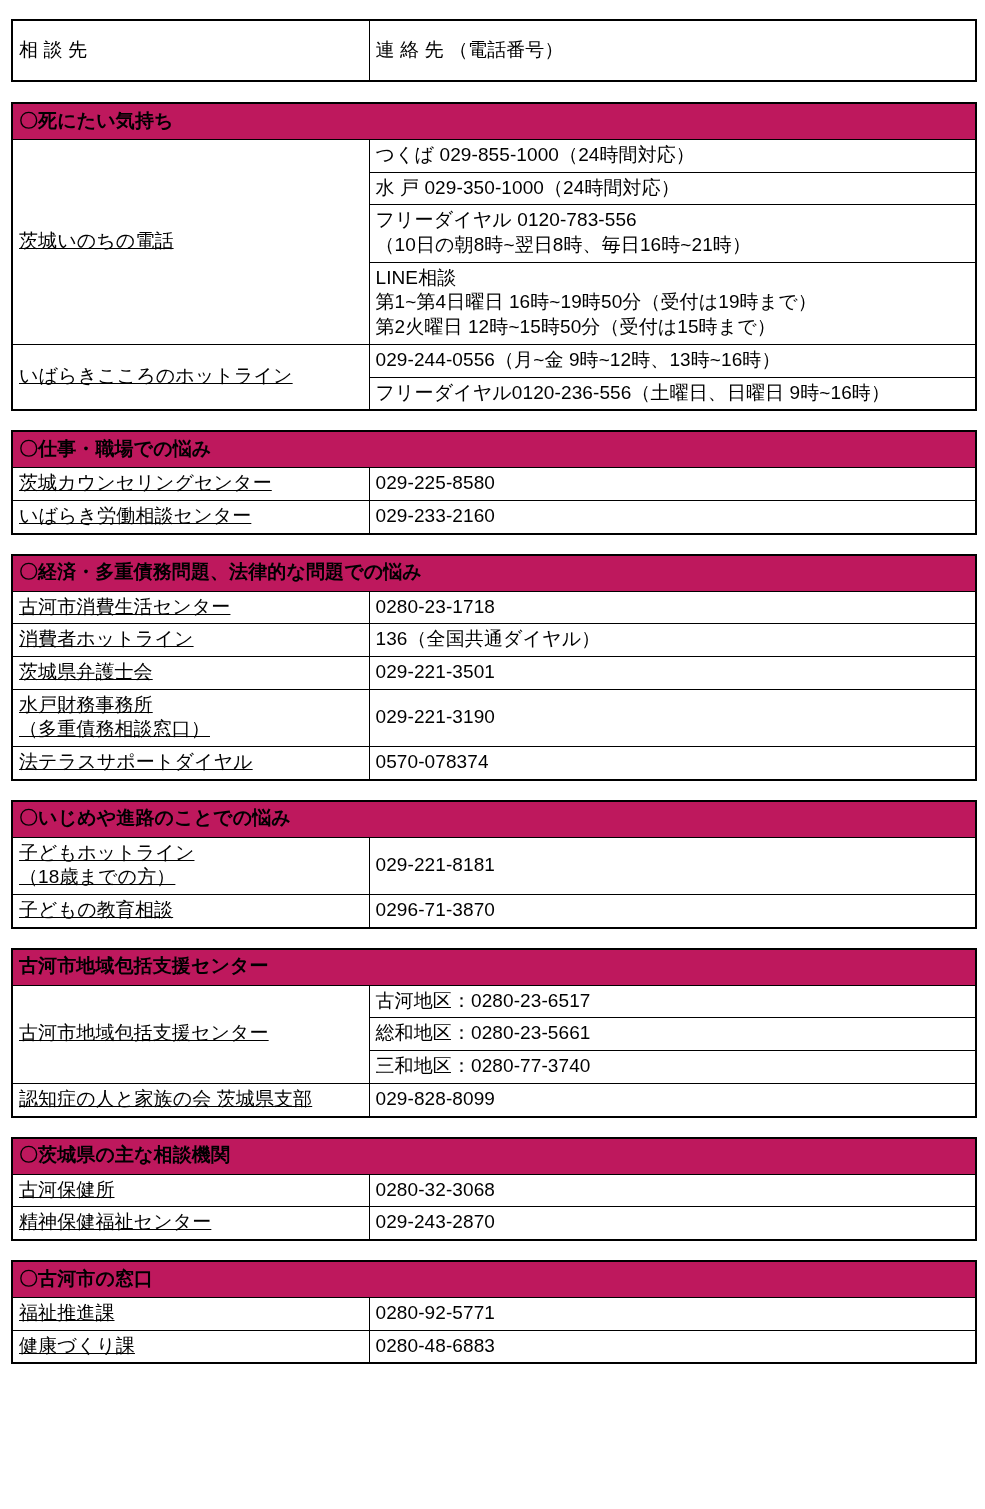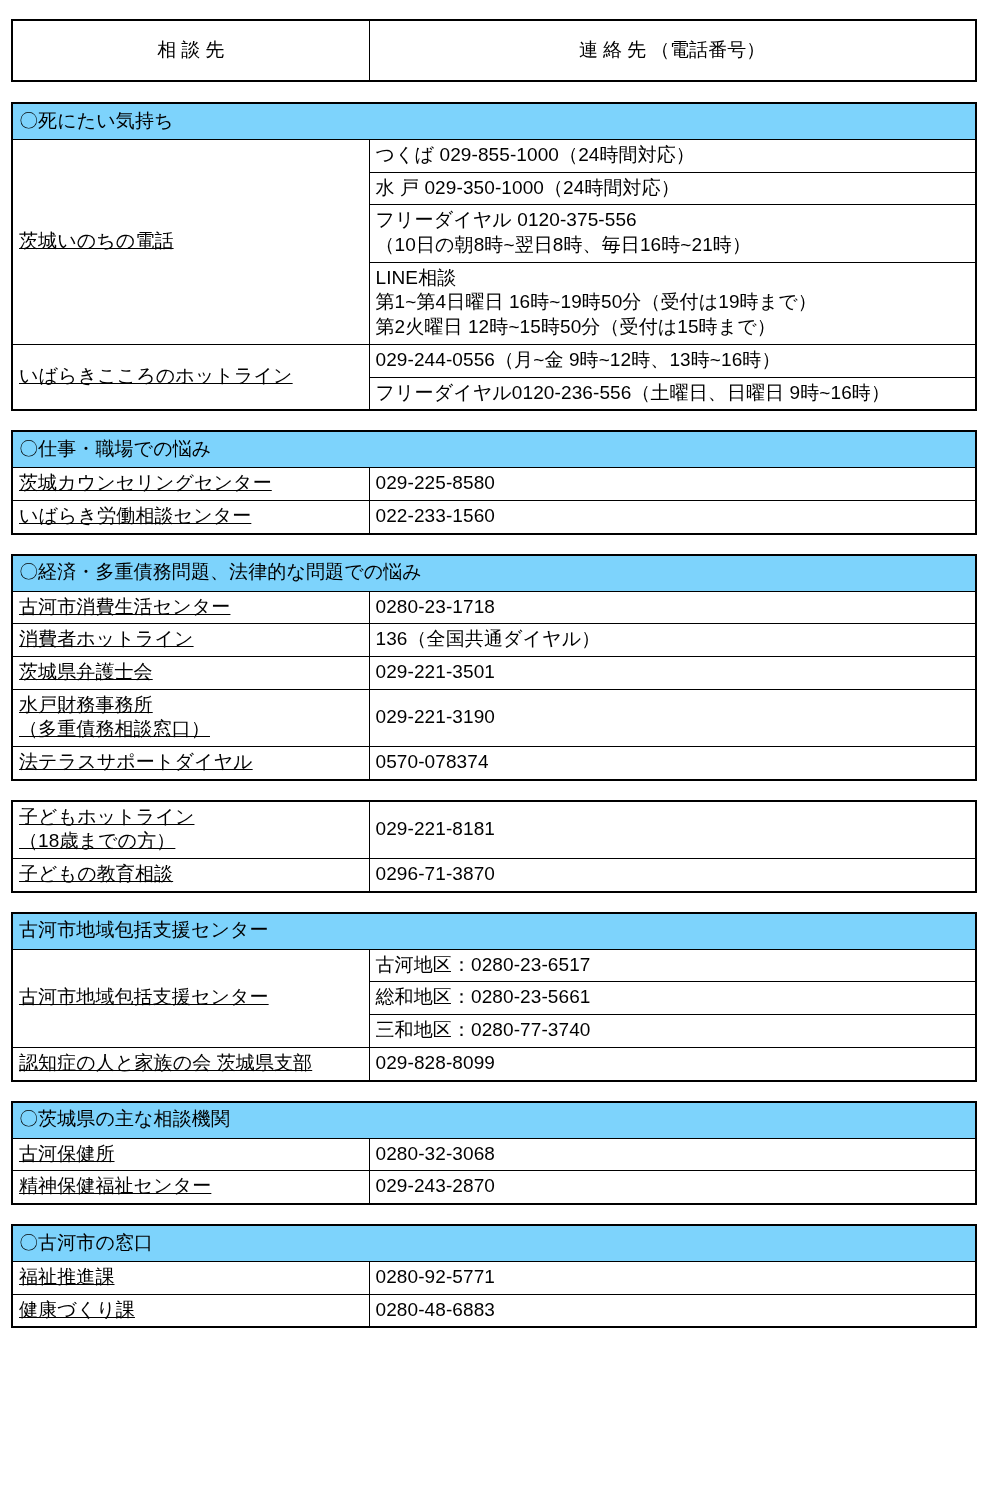--- a/index.html
+++ b/index.html
@@ -35,32 +35,31 @@
     line-height: 1.30;
     vertical-align: middle;
     letter-spacing: 0.1px;
     word-break: break-all;
   }
   col.c1 { width: 357px; }
   col.c2 { width: 607px; }
 
   
   .head-table td {
-    text-align: center;
+    text-align: left;
     font-size: 21px;
     letter-spacing: 3px;
     height: 52px;
     padding: 6px;
-    font-family: Liberation Serif, serif;
   }
 
   
   .band td {
-    background: #7dd3fc;
-    font-weight: normal;
+    background: #be185d;
+    font-weight: bold;
     font-size: 19.5px;
     letter-spacing: 0.2px;
     height: 28px;
     padding: 2px 6px 3px 7px;
   }
 
   .gap { height: 20px; }
   .gap-sm { height: 19px; }
   .cell-multi { white-space: pre-line; line-height: 1.32; }
 
@@ -97,21 +96,21 @@
             <td colspan="2">〇死にたい気持ち</td>
           </tr>
           <tr>
             <td class="namecell cell-multi" rowspan="4">茨城いのちの電話</td>
             <td class="telcell cell-multi">つくば 029-855-1000（24時間対応）</td>
           </tr>
           <tr>
             <td class="telcell cell-multi">水 戸 029-350-1000（24時間対応）</td>
           </tr>
           <tr>
-            <td class="telcell cell-multi">フリーダイヤル 0120-375-556
+            <td class="telcell cell-multi">フリーダイヤル 0120-783-556
 （10日の朝8時~翌日8時、毎日16時~21時）</td>
           </tr>
           <tr>
             <td class="telcell cell-multi">LINE相談
 第1~第4日曜日  16時~19時50分（受付は19時まで）
 第2火曜日     12時~15時50分（受付は15時まで）</td>
           </tr>
           <tr>
             <td class="namecell cell-multi" rowspan="2">いばらきこころのホットライン</td>
             <td class="telcell cell-multi">029-244-0556（月~金 9時~12時、13時~16時）</td>
@@ -130,21 +129,21 @@
         <tbody>
           <tr class="band">
             <td colspan="2">〇仕事・職場での悩み</td>
           </tr>
           <tr>
             <td class="namecell cell-multi" rowspan="1">茨城カウンセリングセンター</td>
             <td class="telcell cell-multi">029-225-8580</td>
           </tr>
           <tr>
             <td class="namecell cell-multi" rowspan="1">いばらき労働相談センター</td>
-            <td class="telcell cell-multi">022-233-1560</td>
+            <td class="telcell cell-multi">029-233-2160</td>
           </tr>
         </tbody>
       </table>
       <div class="gap-sm"></div>
       <table class="t">
         <colgroup>
           <col class="c1">
           <col class="c2">
         </colgroup>
         <tbody>
@@ -174,20 +173,23 @@
           </tr>
         </tbody>
       </table>
       <div class="gap-sm"></div>
       <table class="t">
         <colgroup>
           <col class="c1">
           <col class="c2">
         </colgroup>
         <tbody>
+          <tr class="band">
+            <td colspan="2">〇いじめや進路のことでの悩み</td>
+          </tr>
           <tr>
             <td class="namecell cell-multi" rowspan="1">子どもホットライン
 （18歳までの方）</td>
             <td class="telcell cell-multi">029-221-8181</td>
           </tr>
           <tr>
             <td class="namecell cell-multi" rowspan="1">子どもの教育相談</td>
             <td class="telcell cell-multi">0296-71-3870</td>
           </tr>
         </tbody>

